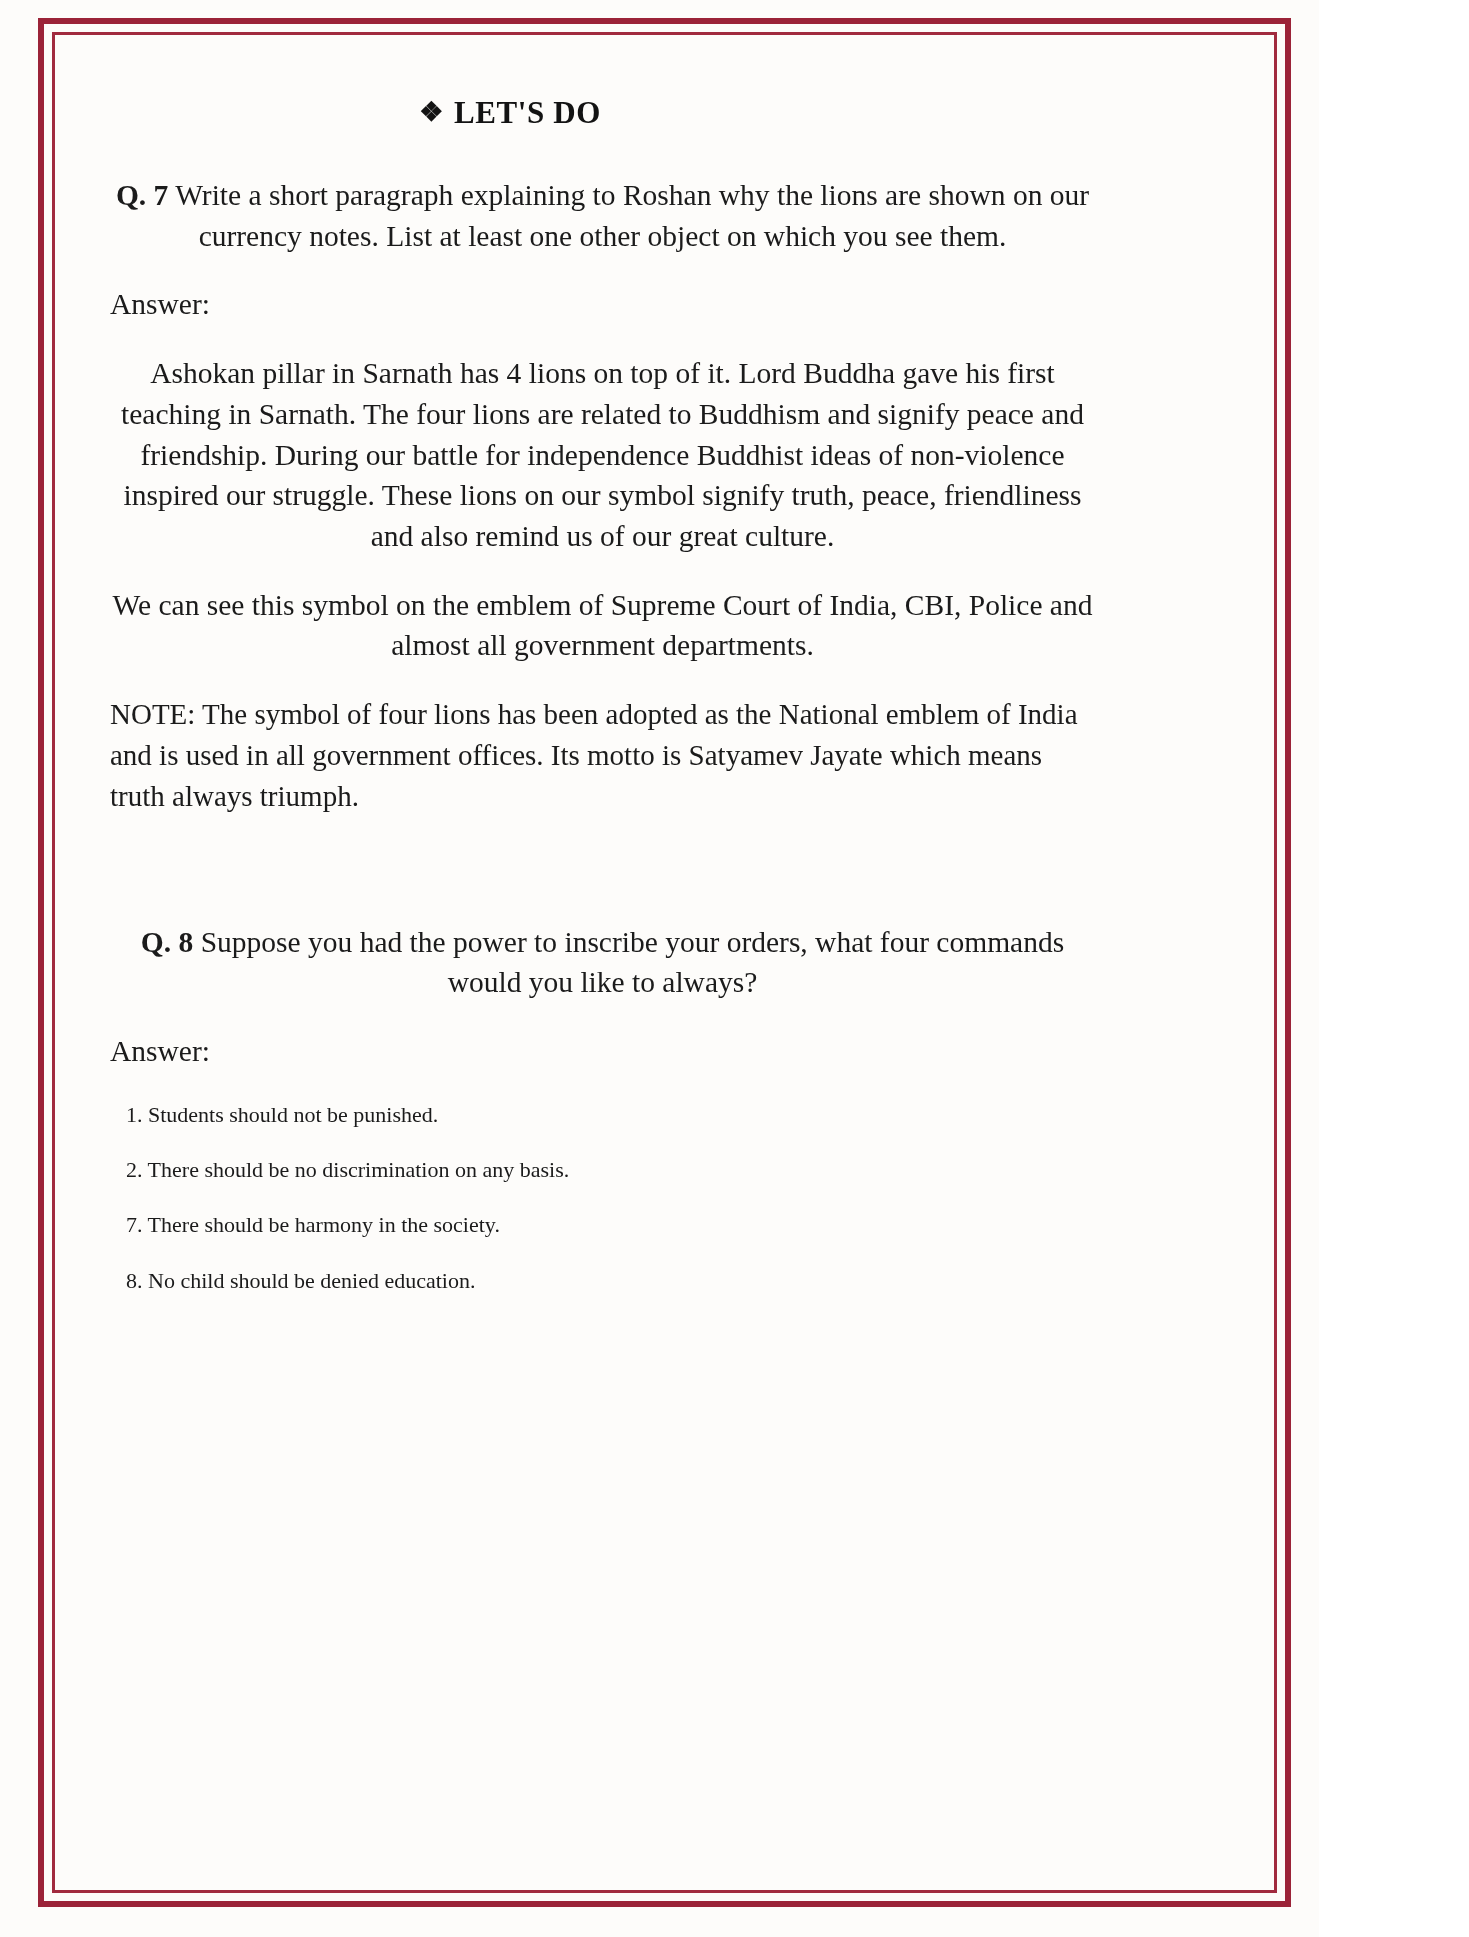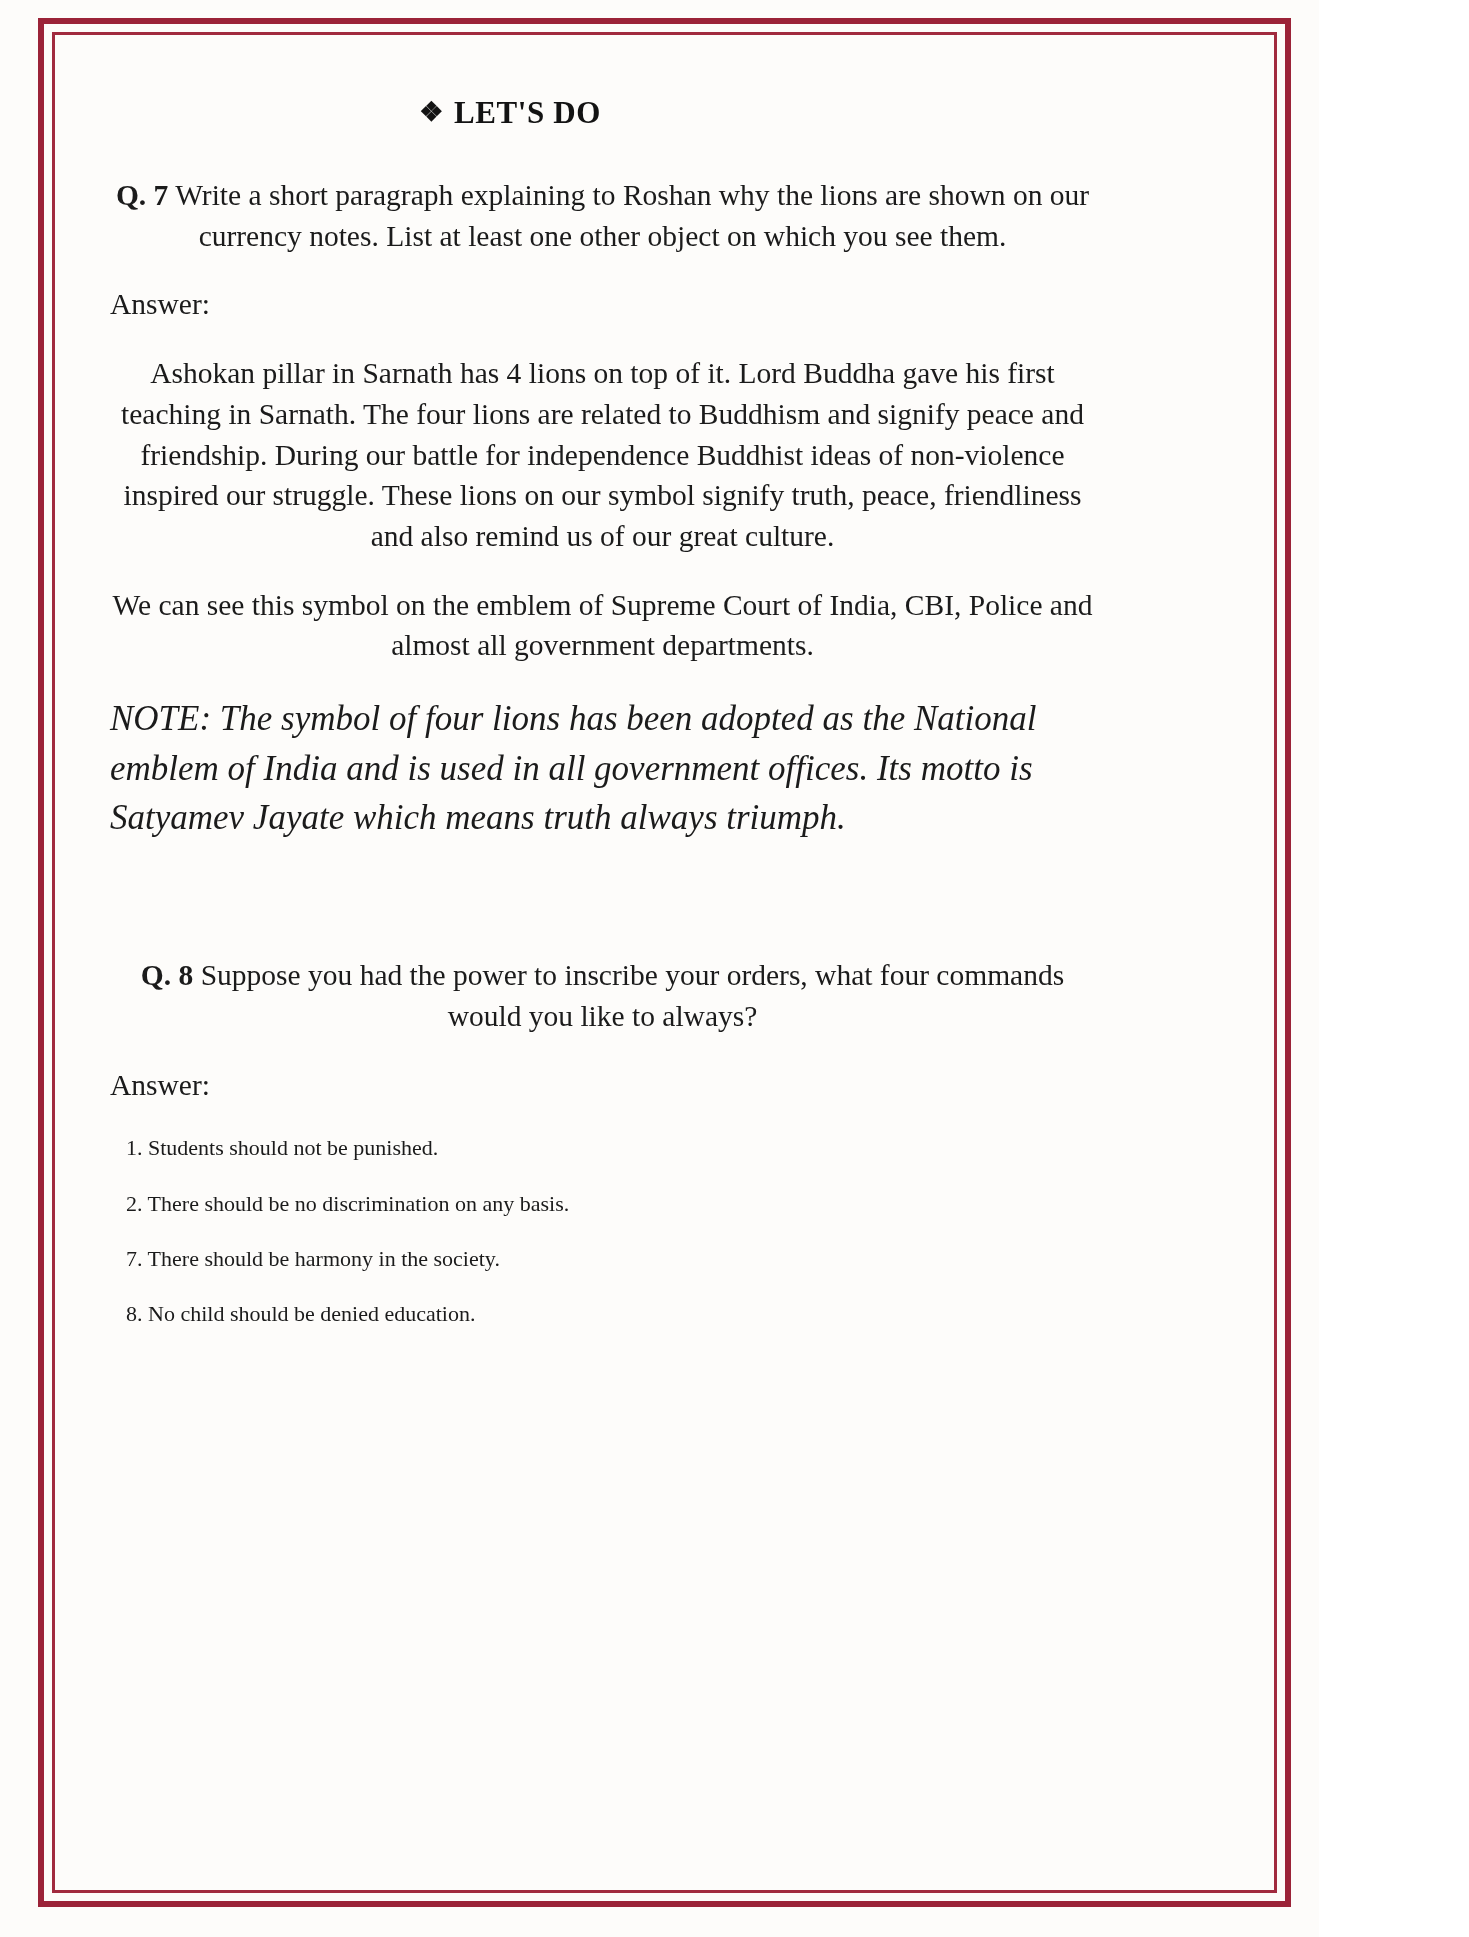--- a/index.html
+++ b/index.html
@@ -82,24 +82,23 @@
     font-weight: bold;
   }
 
   p.answer-label {
     font-size: 29.5px;
     line-height: 1.38;
     margin: 8px 0 28px 0;
   }
 
   p.note {
-    font-style: italic;
-    font-size: 35px;
+    font-size: 29px;
     line-height: 1.42;
-    margin: 0 0 28px 0;
+    margin: 0 0 20px 0;
   }
 
   .gap {
     height: 84px;
   }
 
   p.list-item {
     font-size: 22px;
     line-height: 1.38;
     margin: 0 0 25px 16px;

